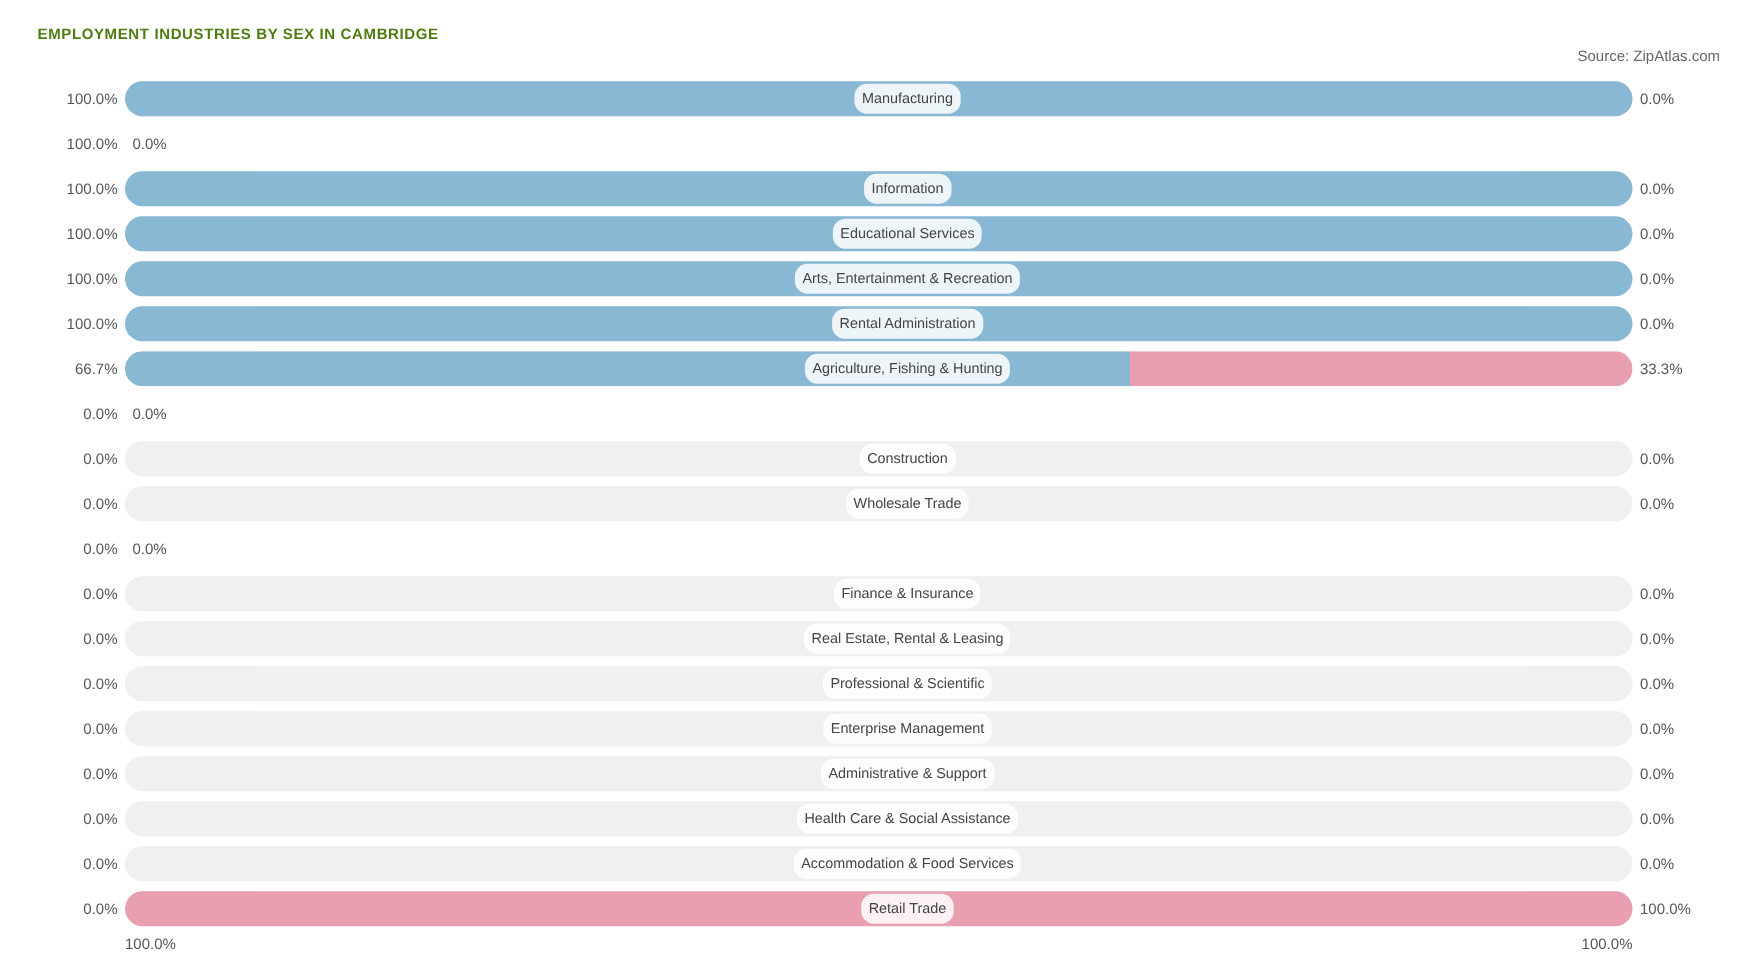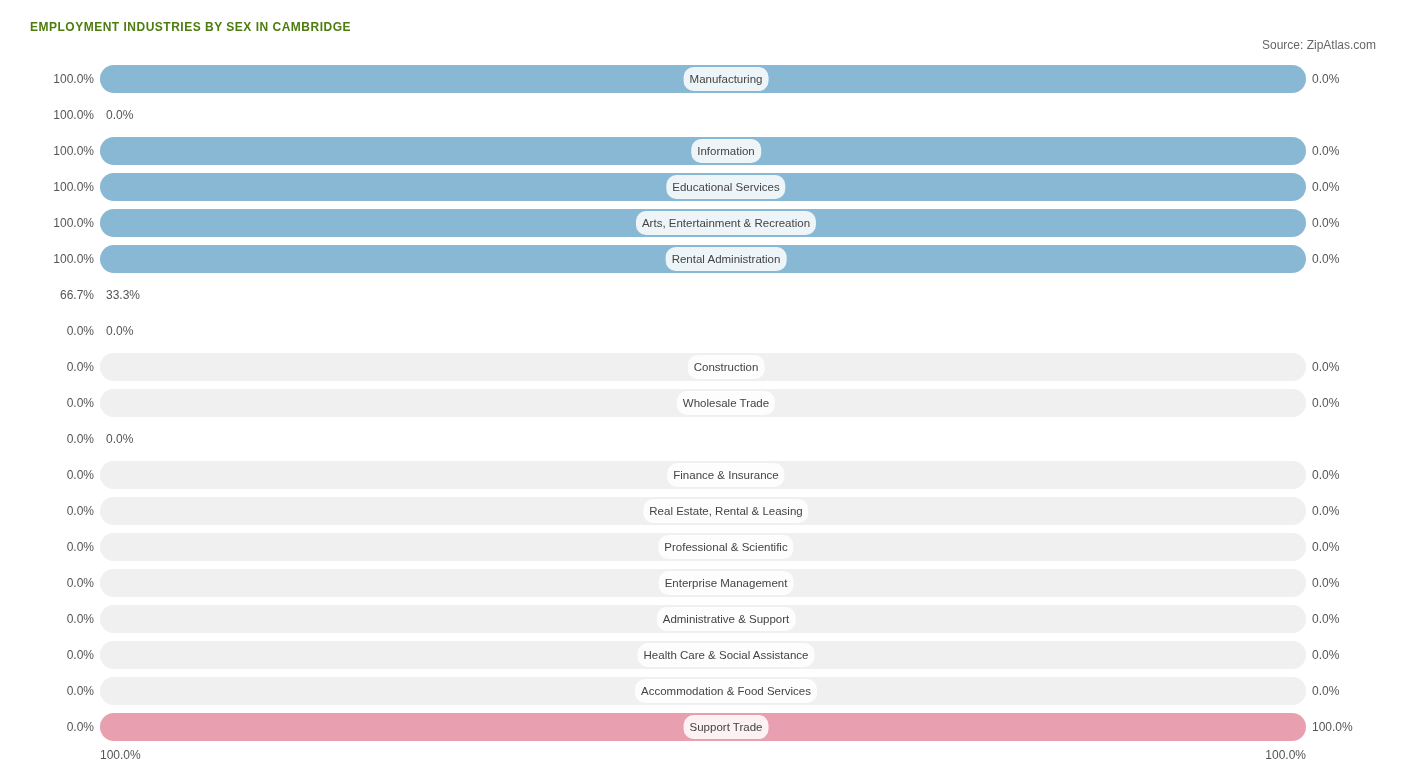--- a/index.html
+++ b/index.html
@@ -135,20 +135,27 @@
     <div class="row">
       <div class="left-label">100.0%</div>
       <div class="bars-area">
         <div class="bar-wrapper" style="background: rgb(137, 184, 212);"></div>
         <div class="center-label">Rental Administration</div>
       </div>
       <div class="right-label">0.0%</div>
     </div>
     <div class="row">
       <div class="left-label">66.7%</div>
+      <div class="bars-area">
+        <div class="bar-wrapper">
+          <div style="width: 66.7%; background: rgb(137, 184, 212); height: 100%;"></div>
+          <div style="width: 33.3%; background: rgb(232, 160, 176); height: 100%;"></div>
+        </div>
+        <div class="center-label">Agriculture, Fishing &amp; Hunting</div>
+      </div>
       <div class="right-label">33.3%</div>
     </div>
     <div class="row">
       <div class="left-label">0.0%</div>
       <div class="right-label">0.0%</div>
     </div>
     <div class="row">
       <div class="left-label">0.0%</div>
       <div class="bars-area">
         <div class="bar-wrapper" style="background: rgb(240, 240, 240);"></div>
@@ -221,21 +228,21 @@
       <div class="bars-area">
         <div class="bar-wrapper" style="background: rgb(240, 240, 240);"></div>
         <div class="center-label">Accommodation &amp; Food Services</div>
       </div>
       <div class="right-label">0.0%</div>
     </div>
     <div class="row">
       <div class="left-label">0.0%</div>
       <div class="bars-area">
         <div class="bar-wrapper" style="background: rgb(232, 160, 176);"></div>
-        <div class="center-label">Support Trade</div>
+        <div class="center-label">Retail Trade</div>
       </div>
       <div class="right-label">100.0%</div>
     </div>
   </div>
 
 <div class="bottom-labels">
   <span>100.0%</span>
   <span>100.0%</span>
 </div>
 

